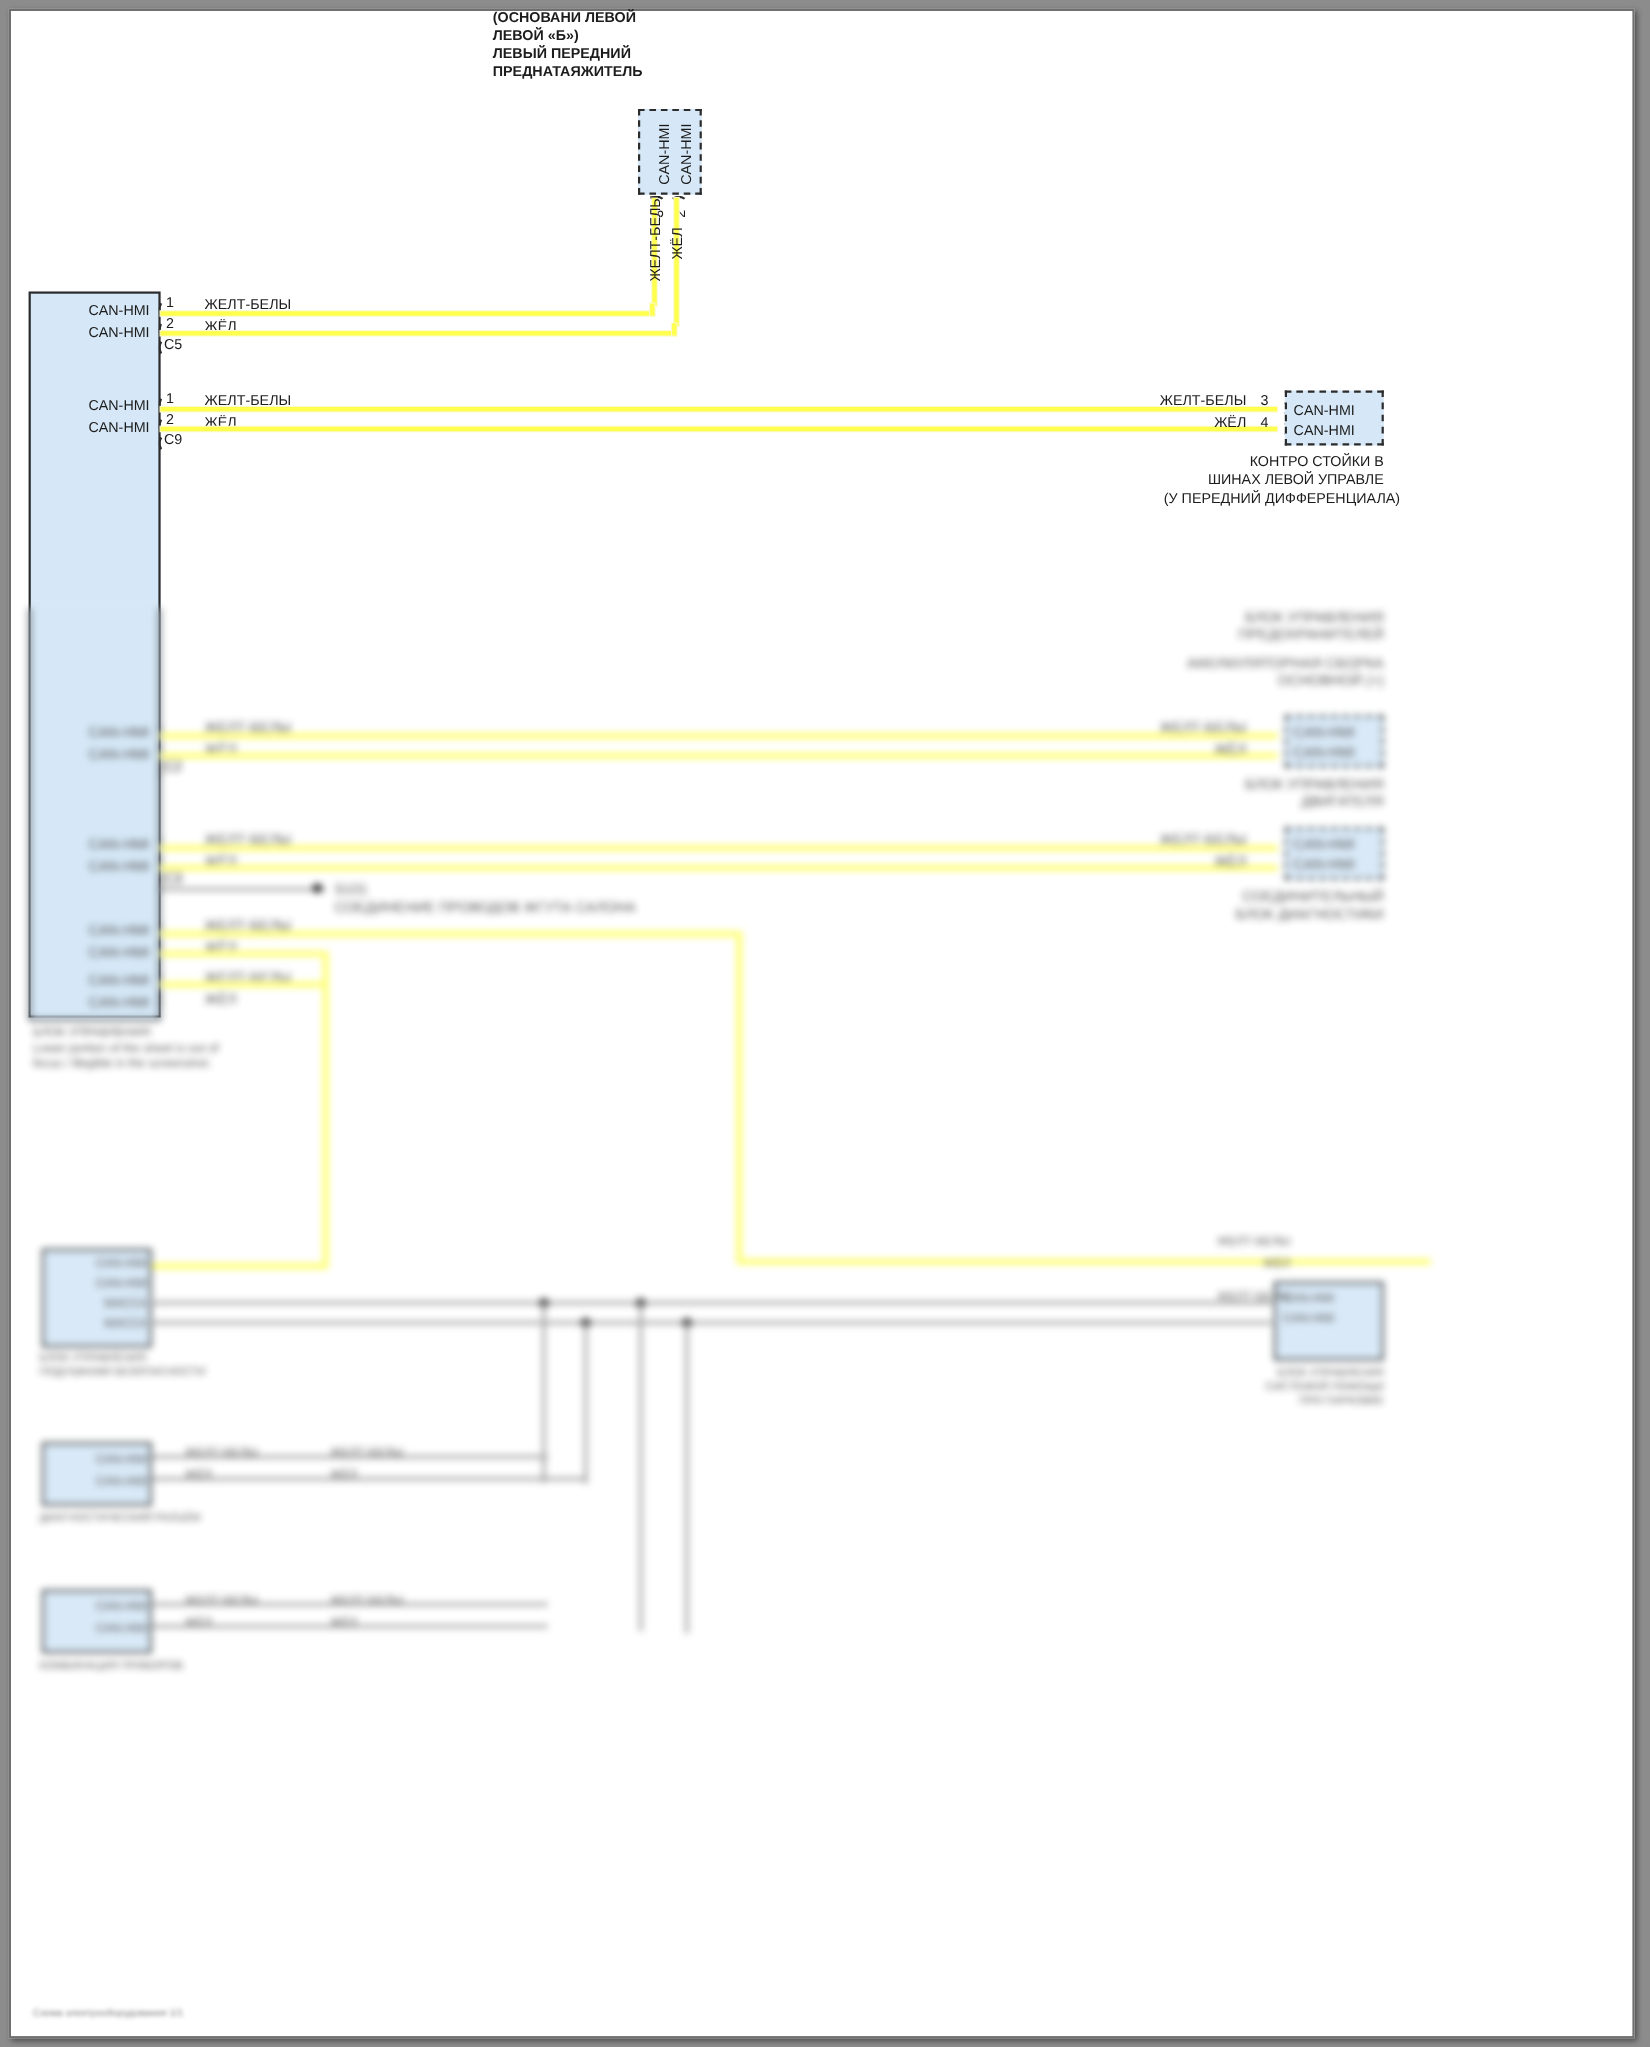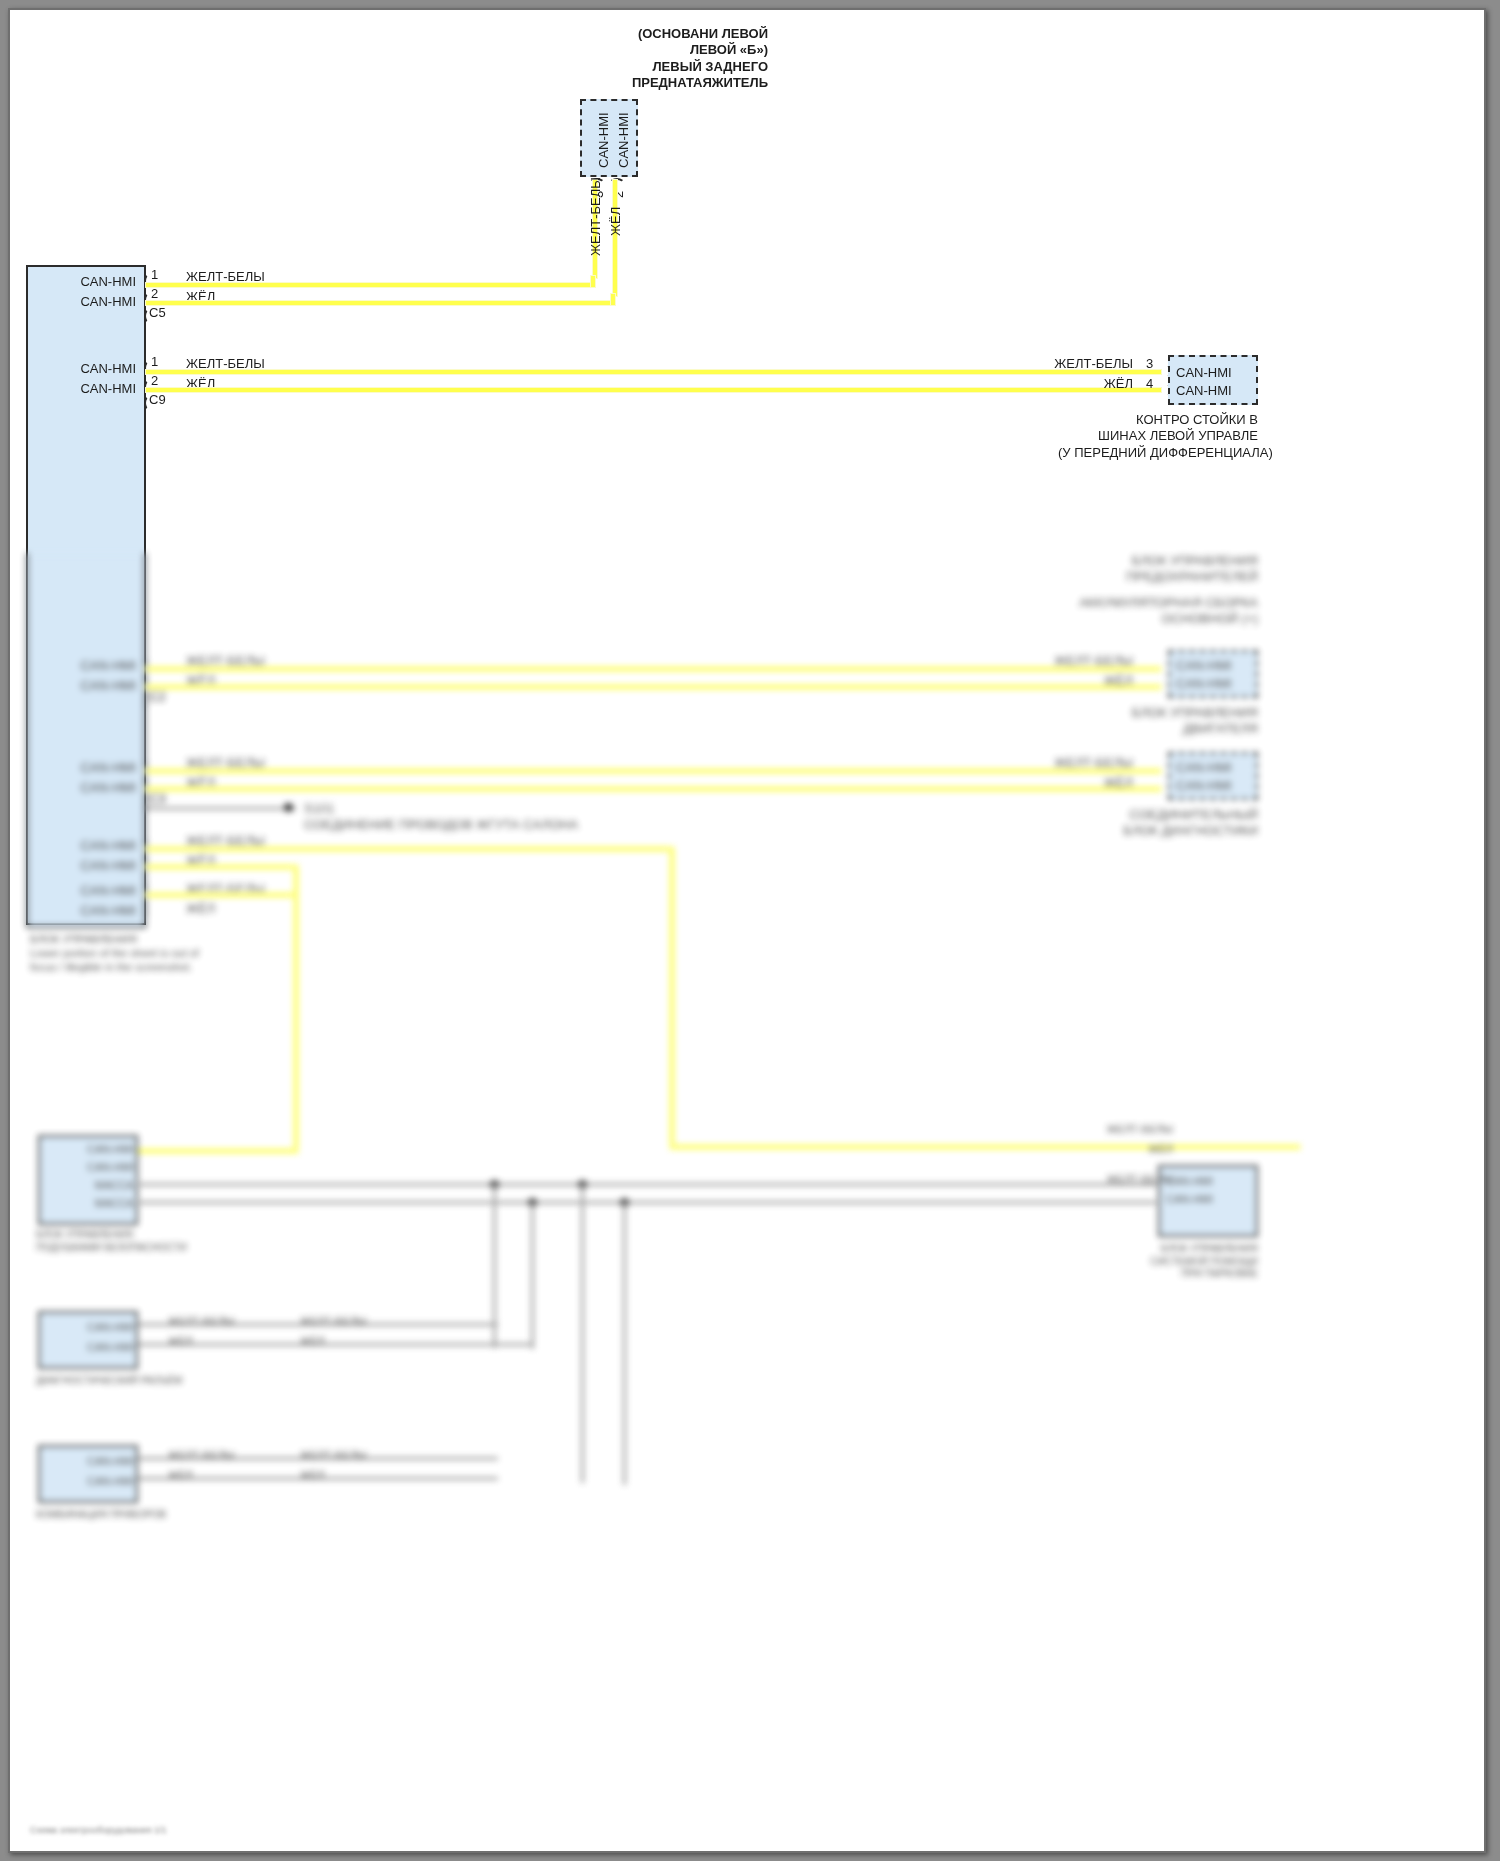--- a/index.html
+++ b/index.html
@@ -102,24 +102,24 @@
     filter:blur(2px);
   }
 </style>
 </head>
 <body>
 
 <div class="page">
   <div class="sheet">
     <div class="sheet-border"></div>
 
-    <div class="lbl b c" style="left:440px;top:18px;width:320px;text-align:right;font-size:13px;">
+    <div class="lbl b c" style="left:440px;top:0;width:320px;text-align:left;font-size:13px;">
       <div>(ОСНОВАНИ ЛЕВОЙ</div>
       <div>ЛЕВОЙ «Б»)</div>
-      <div>ЛЕВЫЙ ЗАДНЕГО</div>
+      <div>ЛЕВЫЙ ПЕРЕДНИЙ</div>
       <div>ПРЕДНАТАЯЖИТЕЛЬ</div>
     </div>
 
     <div class="mod dashed" style="left:572px;top:91px;width:58px;height:78px;"></div>
     <div class="lbl vert" style="left:588px;top:160px;">CAN-HMI</div>
     <div class="lbl vert" style="left:608px;top:160px;">CAN-HMI</div>
 
     <div class="conn-arc down" style="left:583px;top:168px;"></div>
     <div class="conn-arc down" style="left:603px;top:168px;"></div>
     <div class="pin vert" style="left:583px;top:190px;transform:rotate(-90deg);transform-origin:left top;">3</div>

